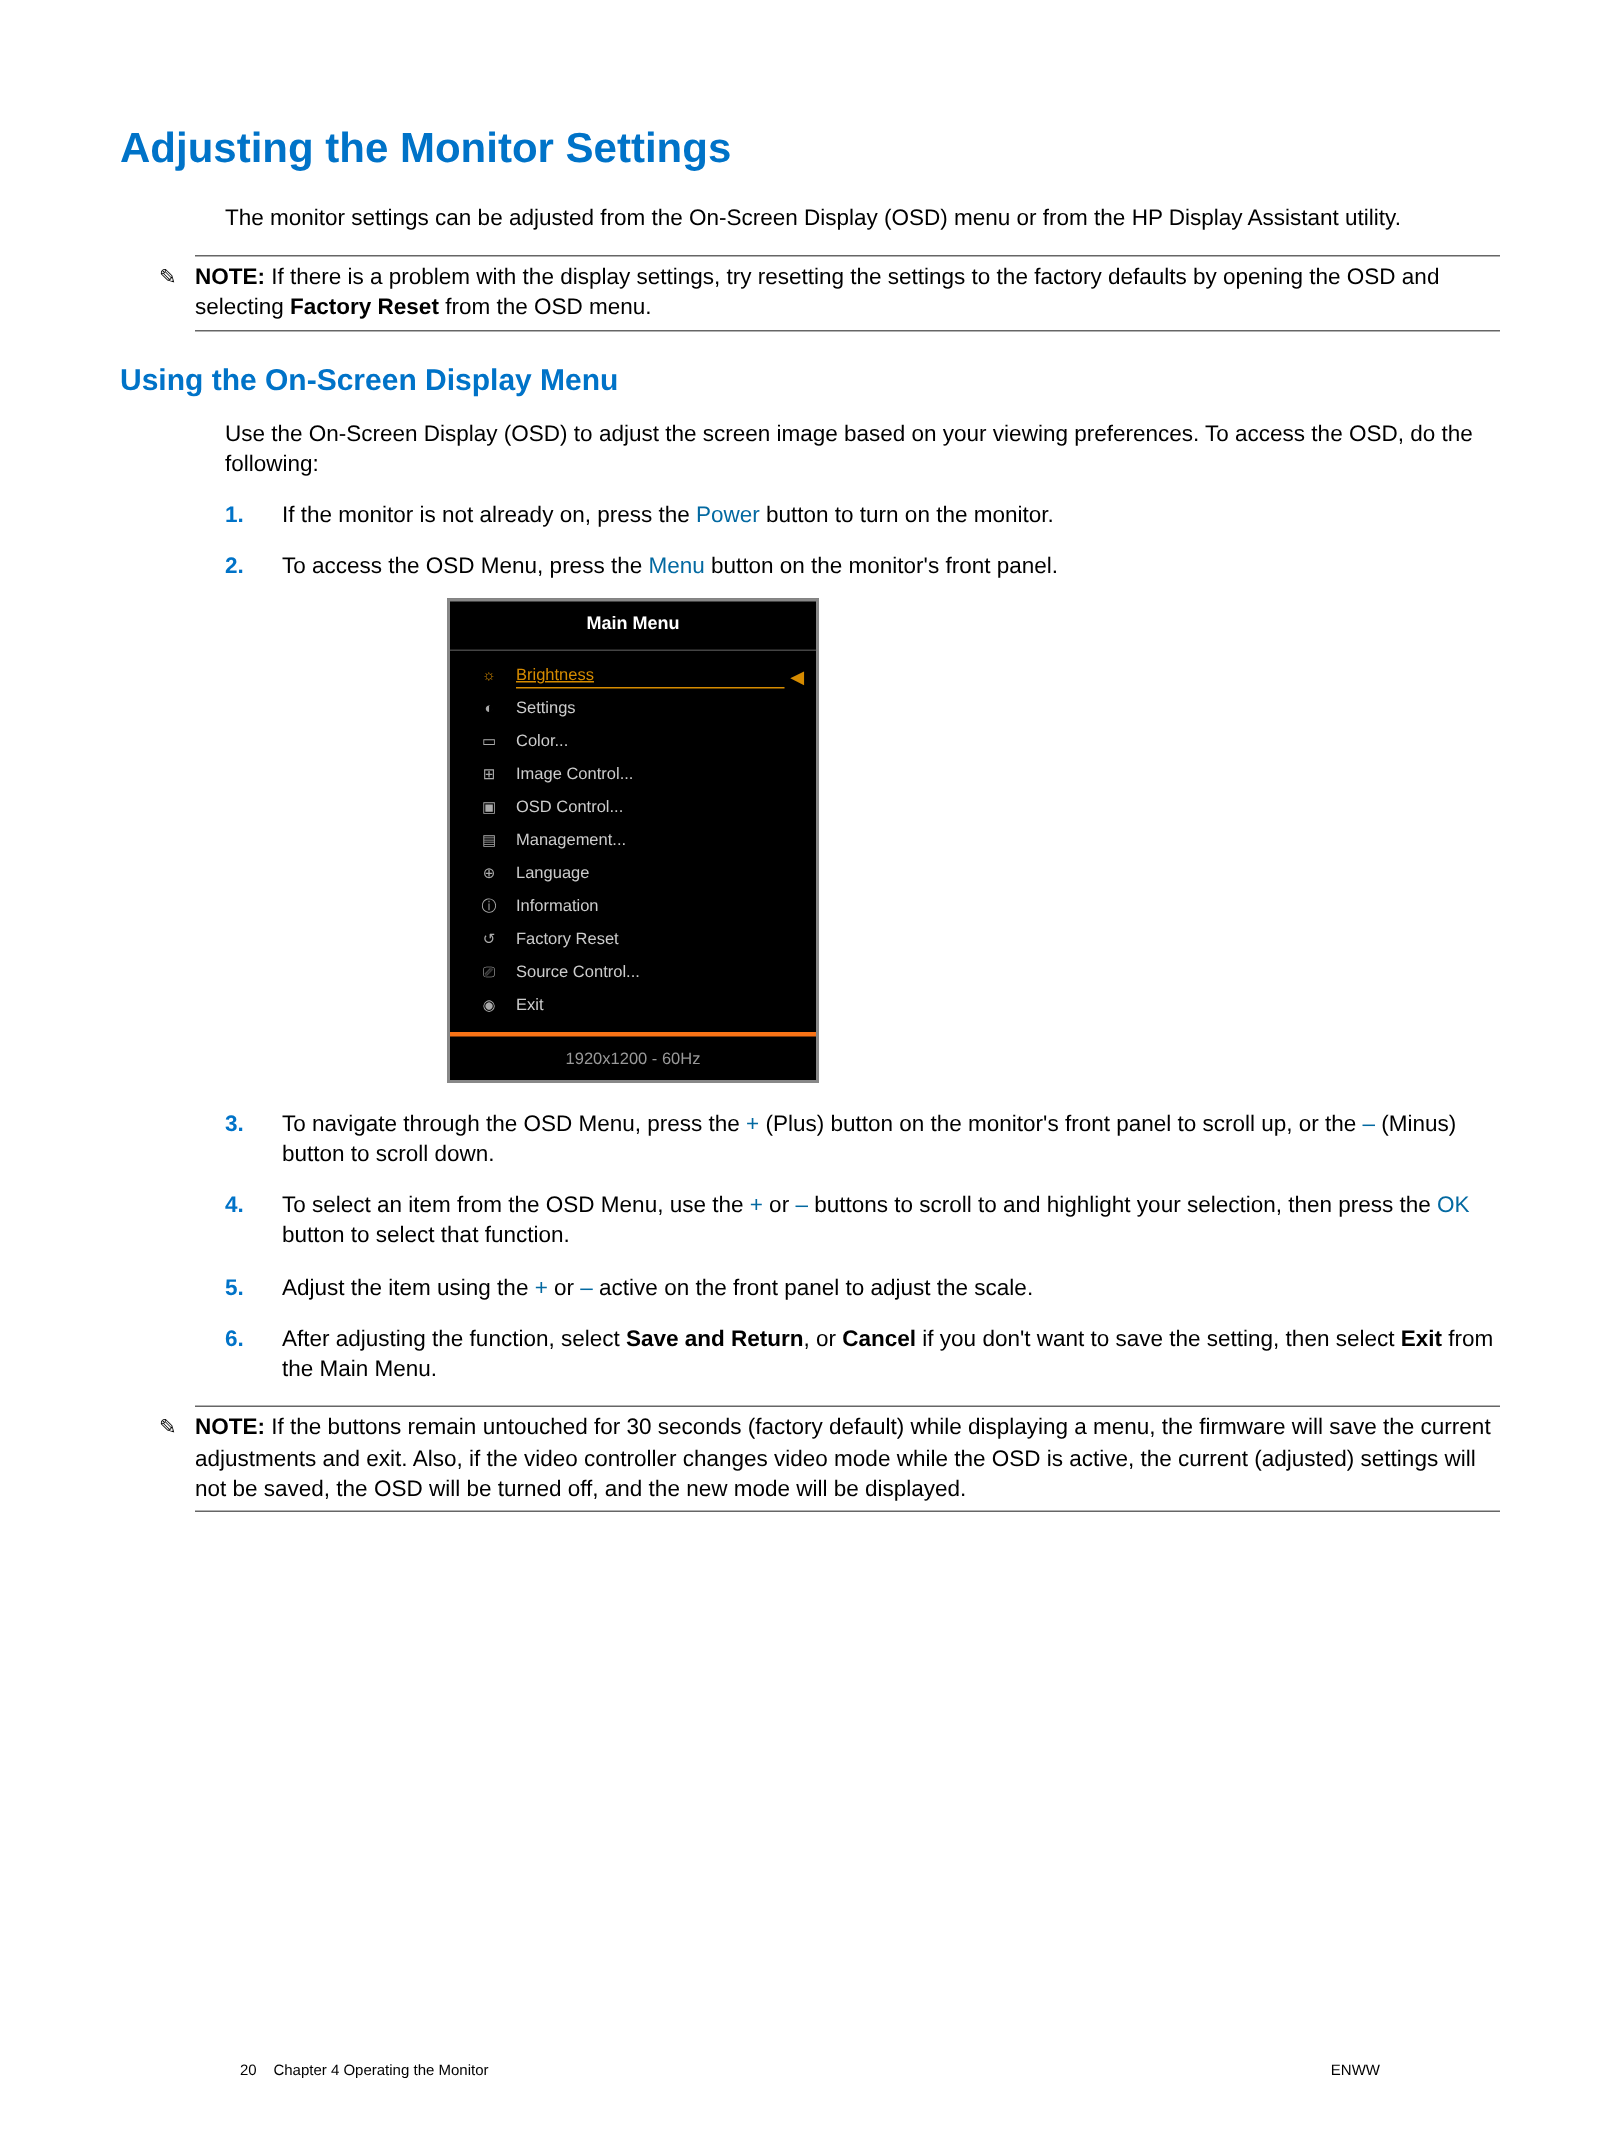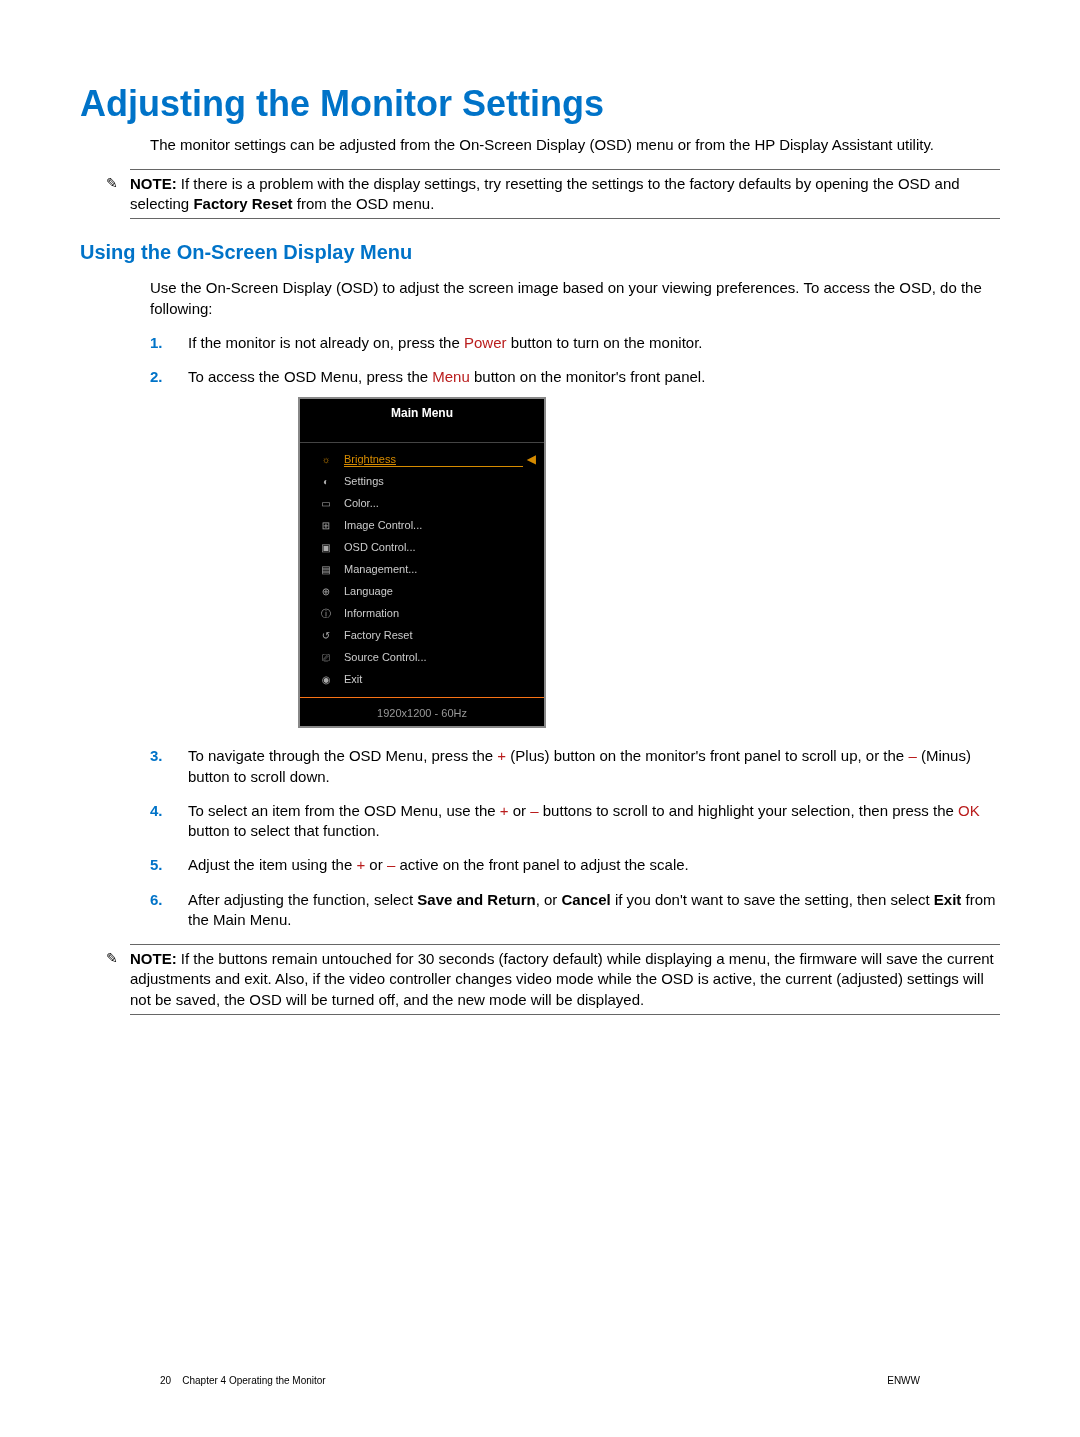--- a/index.html
+++ b/index.html
@@ -7,23 +7,23 @@
     font-size: 15px;
     color: #000;
     margin: 0;
     padding: 80px 80px 40px 80px;
     width: 1080px;
     box-sizing: border-box;
     line-height: 1.35;
   }
   .h1 {
     color: #0073c8;
-    font-size: 36px;
-    font-weight: bold;
-    margin-bottom: 6px;
+    font-size: 28px;
+    font-weight: bold;
+    margin-bottom: 18px;
   }
   .h2 {
     color: #0073c8;
     font-size: 20px;
     font-weight: bold;
     margin-bottom: 12px;
   }
   .body-indent {
     margin-left: 70px;
   }
@@ -53,34 +53,34 @@
     padding-left: 38px;
     margin-bottom: 14px;
   }
   ol.steps > li .num {
     position: absolute;
     left: 0;
     top: 0;
     color: #0073c8;
     font-weight: bold;
   }
-  .kw { color: #b91c1c; }
+  .kw { color: #0369a1; }
   .osd {
     width: 244px;
     margin: 10px 0 18px 110px;
     background: #000;
     border: 2px solid #888;
     font-family: Arial, sans-serif;
   }
   .osd-title {
     color: #fff;
     text-align: center;
     font-size: 12px;
     font-weight: bold;
-    padding: 6px 0 20px 0;
+    padding: 6px 0 10px 0;
     border-bottom: 1px solid #444;
   }
   .osd-list { padding: 6px 0; }
   .osd-row {
     display: flex;
     align-items: center;
     height: 22px;
     padding: 0 8px 0 18px;
     font-size: 11px;
     color: #ccc;
@@ -107,21 +107,21 @@
   .osd-arrow {
     color: #d68b00;
     font-size: 12px;
     margin-left: 4px;
   }
   .osd-footer {
     color: #999;
     text-align: center;
     font-size: 11px;
     padding: 8px 0 6px 0;
-    border-top: 1px solid #f97316;
+    border-top: 3px solid #f97316;
   }
   .footer {
     position: absolute;
     left: 80px;
     right: 80px;
     bottom: 50px;
     font-size: 10px;
     display: flex;
     justify-content: space-between;
   }

